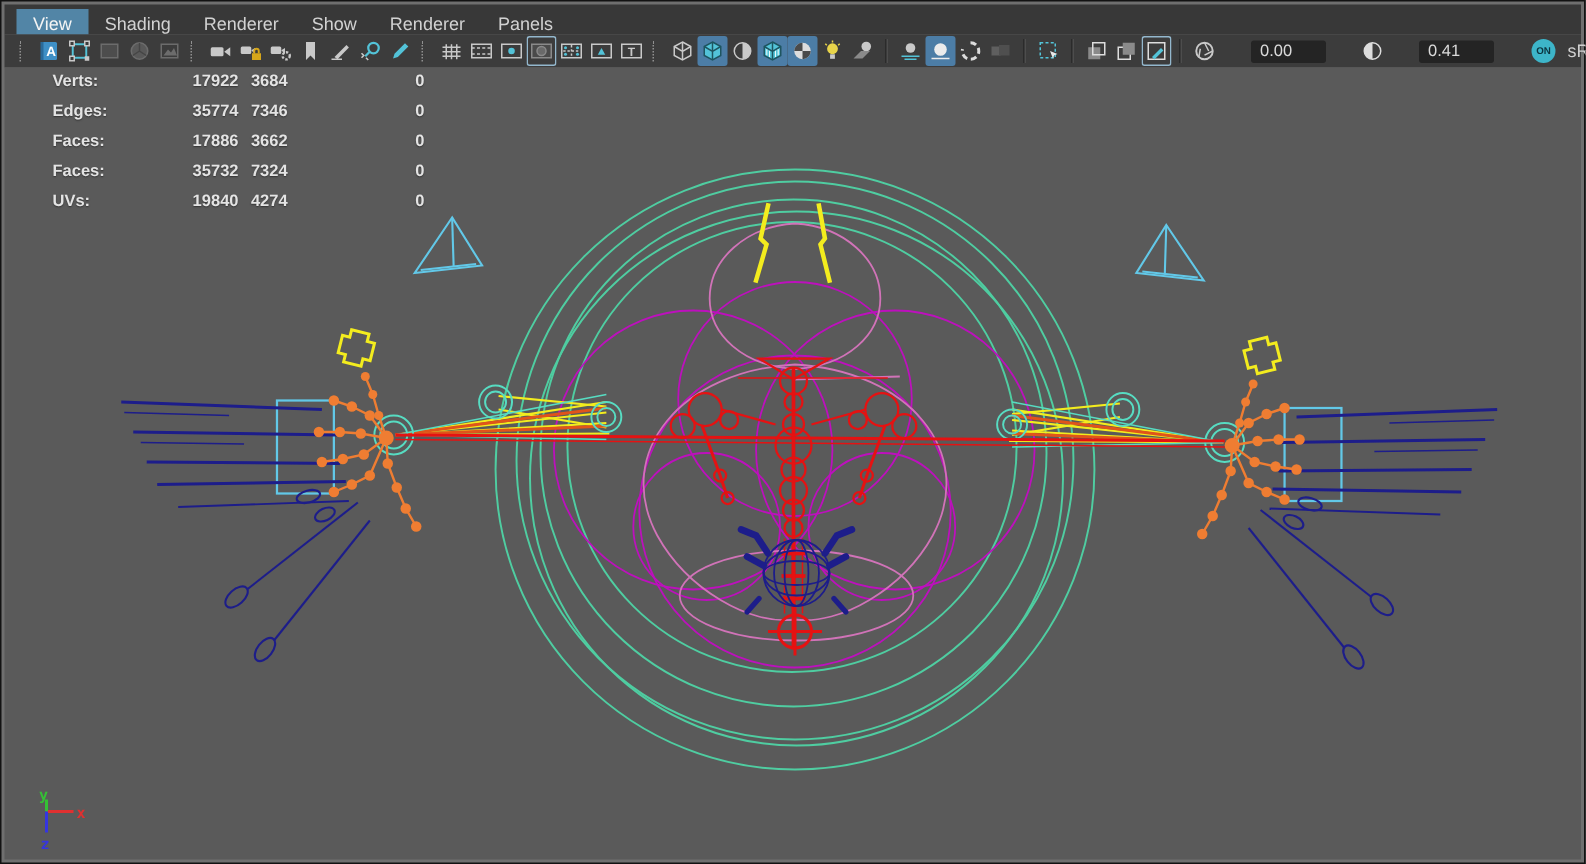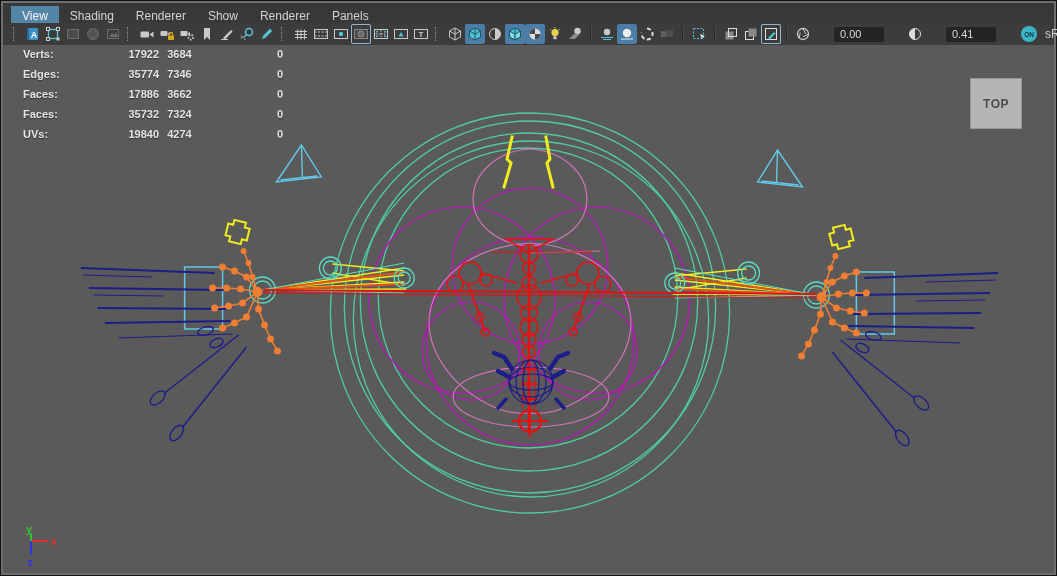--- a/index.html
+++ b/index.html
@@ -24,21 +24,21 @@
   .tb-badge{width:16px;height:16px;border-radius:50%;background:#3db5c9;color:#0b3540;
     font-size:6.5px;font-weight:bold;display:flex;align-items:center;justify-content:center;margin:0 4px;flex:0 0 auto}
   .tb-label{color:#cfcfcf;font-size:12px;margin-left:4px;white-space:nowrap;flex:0 0 auto}
   .tb-fill{flex:1 1 auto;align-self:stretch;background:#5a5a5a;border-bottom:4px solid #3c3c3c;margin-left:10px}
   
   .viewport{flex:1 1 auto;position:relative;background:#5a5a5a;overflow:hidden}
   .scene{position:absolute;left:0;top:0;width:100%;height:100%}
   .hud{position:absolute;left:20px;top:3px;color:#e4e4e4;font-size:11px;font-weight:bold;
     text-shadow:0 1px 1px rgba(40,40,40,.8)}
   .hud-row{height:20px;position:relative;width:262px}
-  .hud-label{position:absolute;left:0}
+  .hud-label{position:absolute;left:12px}
   .hud-c1{position:absolute;left:56px;width:80px;text-align:right}
   .hud-c2{position:absolute;left:132px;width:49px;text-align:center}
   .hud-c3{position:absolute;left:198px;width:62px;text-align:right}
   .top-box{position:absolute;left:967px;top:33px;width:50px;height:49px;background:#b5b5b5;
     border:1px solid #979797;color:#4d4d4d;font-weight:bold;font-size:12px;letter-spacing:.5px;
     display:flex;align-items:center;justify-content:center}
   .persp{position:absolute;left:0;right:0;bottom:6px;text-align:center;color:#ededed;
     font-size:11px;font-weight:bold;font-family:"DejaVu Sans Mono",monospace;letter-spacing:1px}
   .axis{position:absolute;left:14px;bottom:2px}
   .axis text{font-family:"DejaVu Sans Mono",monospace;font-size:10px;font-weight:bold}
@@ -517,23 +517,20 @@
           <span class="hud-c3">0</span>
         </div>
         <div class="hud-row">
           <span class="hud-label">UVs:</span>
           <span class="hud-c1">19840</span>
           <span class="hud-c2">4274</span>
           <span class="hud-c3">0</span>
         </div>
       </div>
 
-    <div class="top-box">
-      <span>TOP</span>
-    </div>
 
 
     <svg class="axis" width="52" height="46" viewBox="0 0 52 46">
       <path d="M14,16 L32,16" stroke="var(--axisx)" stroke-width="2"></path>
       <path d="M14,16 L14,8" stroke="var(--axisy)" stroke-width="2"></path>
       <path d="M14,16 L14,30" stroke="var(--axisz)" stroke-width="2"></path>
       <text x="34" y="20" fill="var(--axisx)">x</text>
       <text x="9" y="8" fill="var(--axisy)">y</text>
       <text x="10" y="41" fill="var(--axisz)">z</text>
     </svg>

